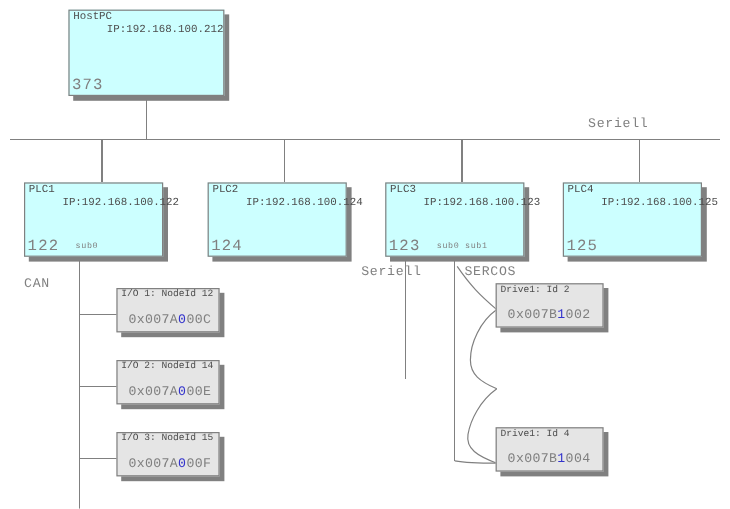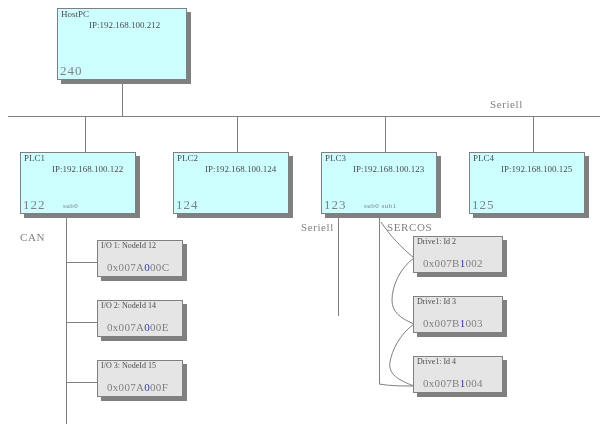--- a/index.html
+++ b/index.html
@@ -6,21 +6,21 @@
     margin: 0;
     padding: 0;
     background: #ffffff;
   }
   #canvas {
     position: relative;
     width: 608px;
     height: 424px;
     background: #ffffff;
     overflow: hidden;
-    font-family: Liberation Serif, serif;
+    font-family: Liberation Mono, monospace;
   }
   #wires {
     position: absolute;
     left: 0;
     top: 0;
     width: 608px;
     height: 424px;
     pointer-events: none;
   }
 
@@ -151,21 +151,21 @@
       <path d="M 381 222 C 392 238, 400 246, 414 258"></path>
       <path d="M 414 258 C 400 268, 392 286, 392 300 C 392 312, 400 318, 414 324"></path>
       <path d="M 414 324 C 400 334, 392 350, 390 362 C 388 374, 398 380, 414 386"></path>
       <path d="M 379 384 C 390 386, 402 386, 414 386"></path>
     </g>
   </svg>
 
   <div class="node" style="left:57px; top:8px; width:130px; height:72px;">
     <span class="hdr">HostPC</span>
     <span class="ip">IP:192.168.100.212</span>
-    <span class="bignum">240</span>
+    <span class="bignum">373</span>
   </div>
 
   <span class="buslabel" style="left:490px; top:98px;">Seriell</span>
 
   <div class="node" style="left:20px; top:152px; width:116px; height:62px;">
     <span class="hdr">PLC1</span>
     <span class="ip">IP:192.168.100.122</span>
     <span class="bignum">122</span>
     <span class="subs">sub0</span>
   </div>
@@ -209,23 +209,19 @@
     <span class="dhdr">I/O 3: NodeId 15</span>
     <span class="dhex"><span>0x007A</span><span class="hi">0</span><span>00F</span></span>
   </div>
 
 
   <div class="dev" style="left:413px; top:236px; width:90px; height:37px;">
     <span class="dhdr">Drive1: Id 2</span>
     <span class="dhex"><span>0x007B</span><span class="hi">1</span><span>002</span></span>
   </div>
 
-  <div class="dev" style="left:413px; top:296px; width:90px; height:37px;">
-    <span class="dhdr">Drive1: Id 3</span>
-    <span class="dhex"><span>0x007B</span><span class="hi">1</span><span>003</span></span>
-  </div>
 
   <div class="dev" style="left:413px; top:356px; width:90px; height:37px;">
     <span class="dhdr">Drive1: Id 4</span>
     <span class="dhex"><span>0x007B</span><span class="hi">1</span><span>004</span></span>
   </div>
 
 </div>
 
 </body></html>

